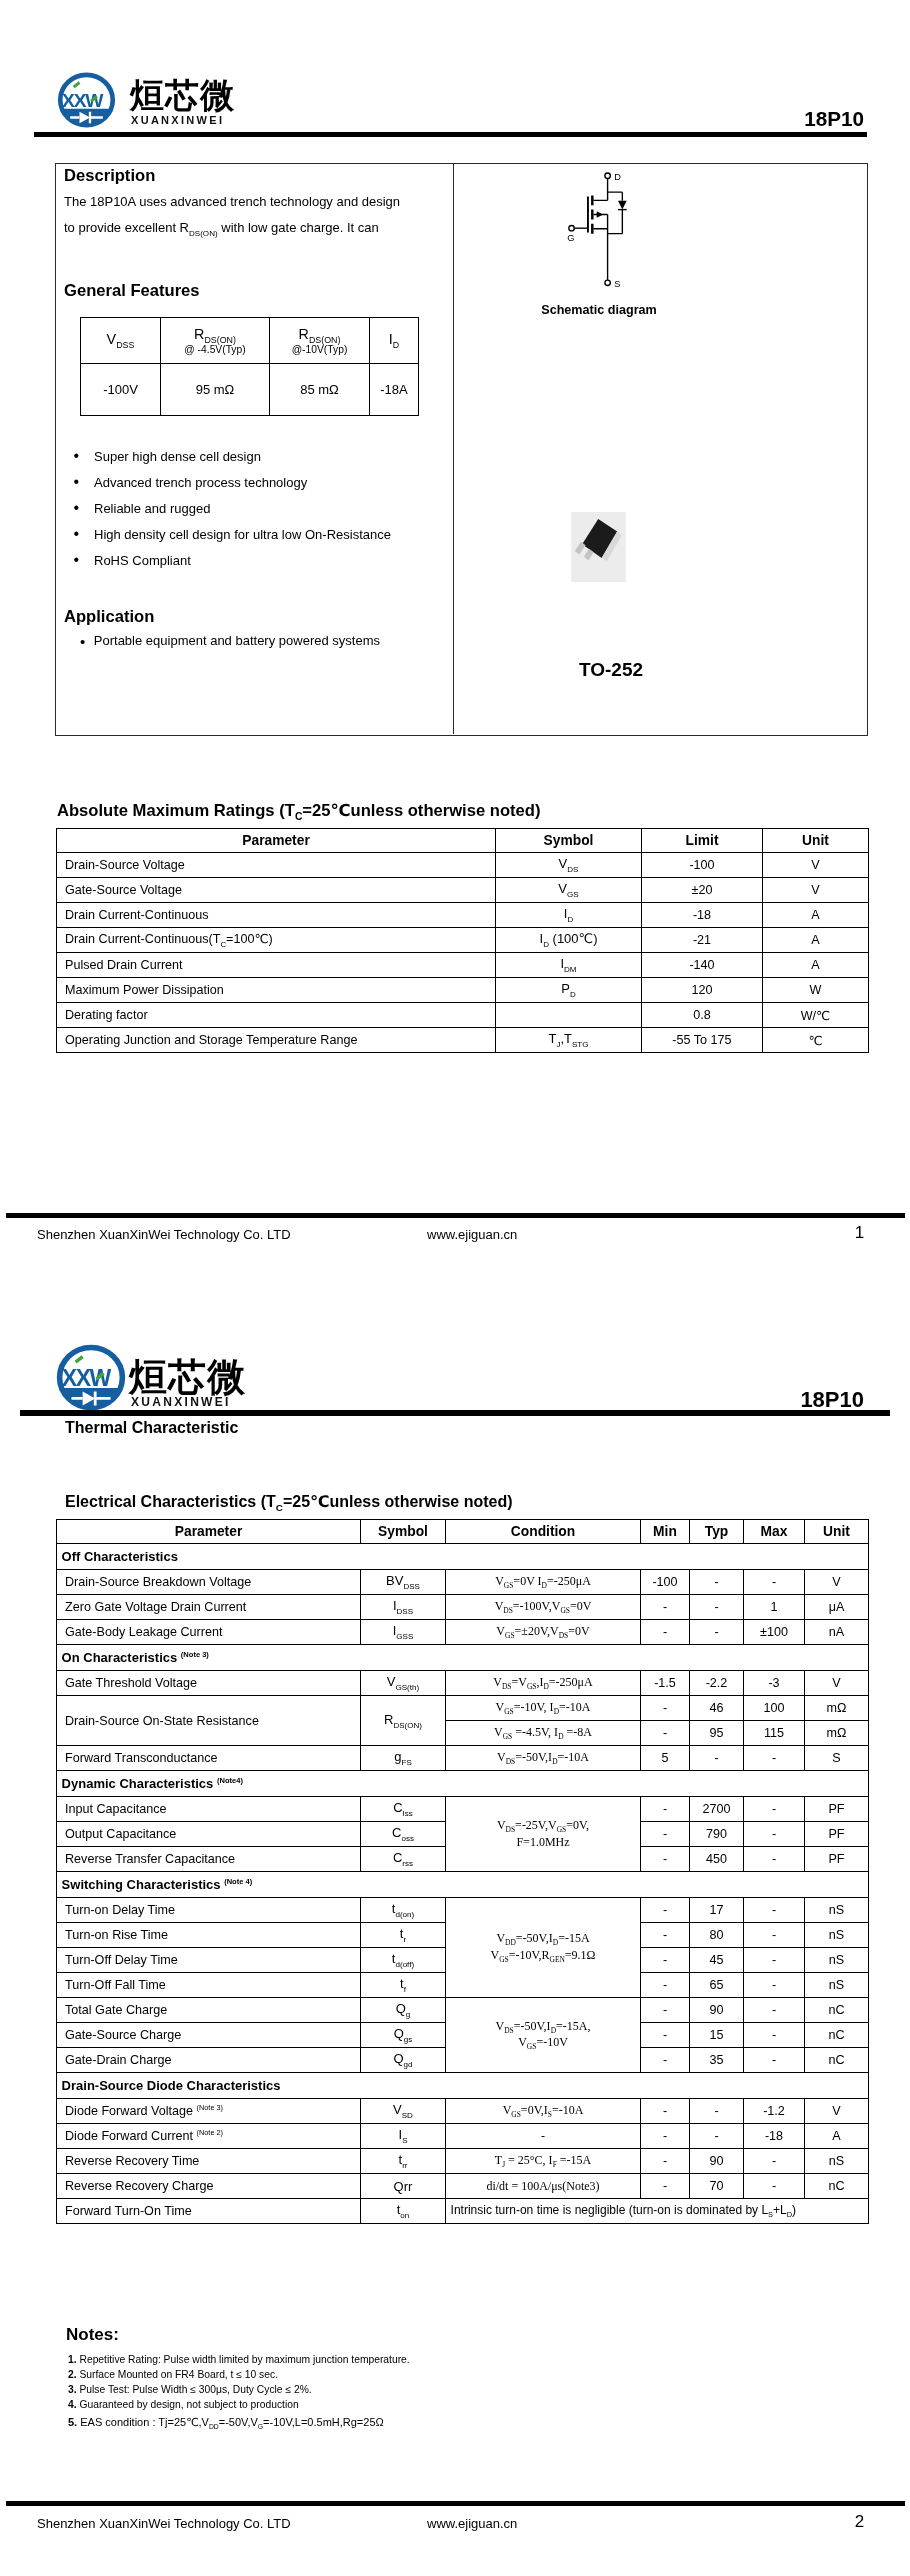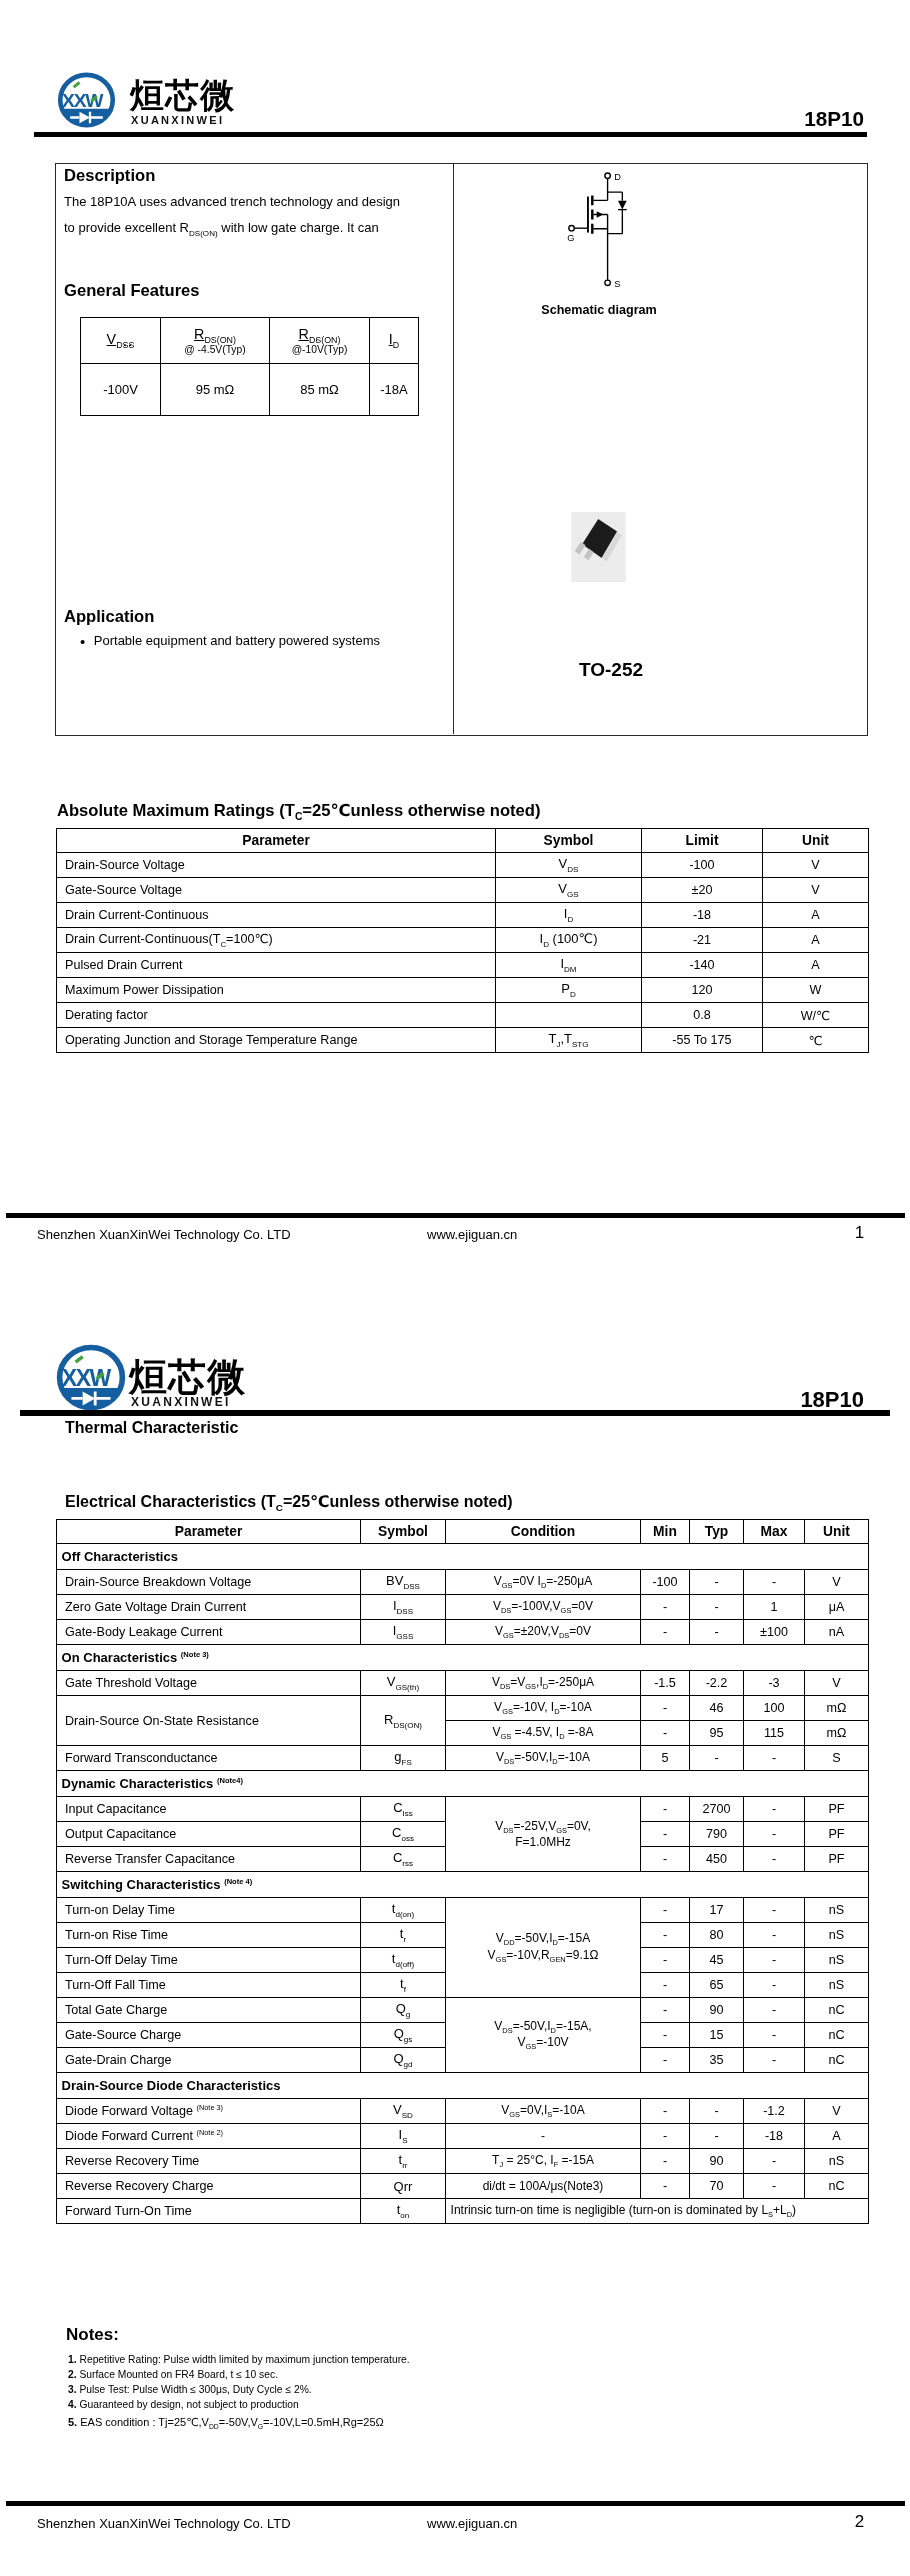--- a/index.html
+++ b/index.html
@@ -18,32 +18,32 @@
   .appline{font-size:13px;padding-left:13.8px;position:relative;}
   .appline::before{content:"•";position:absolute;left:0;font-size:15px;}
   table{border-collapse:collapse;table-layout:fixed;}
   .dtable{border:1.7px solid #000;}
   .dtable th,.dtable td{border:1.1px solid #000;vertical-align:middle;text-align:center;overflow:hidden;}
   .dtable tr{border-top:1.7px solid #000;border-bottom:1.7px solid #000;}
   .dtable th{font-size:13.8px;font-weight:bold;}
   .dtable td{font-size:12.6px;}
   td.pl{text-align:left;padding-left:8px;font-size:12.6px;}
   td.sym{font-size:13px;}
-  td.cond{font-size:12px;white-space:pre-line;}
+  td.cond{font-size:12px;white-space:pre-line;font-family:Liberation Serif, serif;}
   td.condspan{text-align:left;padding-left:4.6px;font-size:12px;}
   tr.hd{height:24px;padding-left:16px;}
   tr.r{height:25px;}
   tr.r43{height:25px;}
   tr.sec{height:26px;}
   tr.sec td{text-align:left;font-weight:bold;font-size:13px;padding-left:4.6px;}
   sub{font-size:0.62em;}
   sup{font-size:0.58em;vertical-align:super;}
   .ftable{border:1.1px solid #000;}
   .ftable th,.ftable td{border:1.1px solid #000;text-align:center;vertical-align:middle;font-weight:normal;}
-  .fsym{font-size:14.3px;text-decoration:underline;}
+  .fsym{font-size:14.3px;}
   .fcond{font-size:10.3px;}
   .fval{font-size:13px;}
   .caption{font-weight:bold;text-align:center;}
   .box{border:1.1px solid #2a2a2a;}
   .ftr{font-size:13px;}
   .notes-item{font-size:10.3px;line-height:14.3px;margin-bottom:0.6px;}
   .notes-item b{font-weight:bold;}
 </style>
 </head>
 <body>
@@ -106,20 +106,27 @@
     </tr>
     <tr style="height:52px">
       <td class="fval">-100V</td>
       <td class="fval">95 mΩ</td>
       <td class="fval">85 mΩ</td>
       <td class="fval">-18A</td>
     </tr>
   </tbody>
     </table>
 
+  <ul class="abs bullets" style="left:69px;top:449px;width:367px">
+    <li>Super high dense cell design</li>
+    <li>Advanced trench process technology</li>
+    <li>Reliable and rugged</li>
+    <li>High density cell design for ultra low On-Resistance</li>
+    <li style="margin-top:3.4px">RoHS Compliant</li>
+  </ul>
 
   <h2 class="abs" style="left:64px;top:607px;font-size:16.6px">Application</h2>
   <div class="abs appline" style="left:80px;top:633px;width:373px">Portable equipment and battery powered systems</div>
 
   <svg class="abs" style="left:565px;top:169px" width="71" height="126" viewBox="0 0 130 230">
     <g stroke="#000" stroke-width="2.5" fill="none">
       <circle cx="78" cy="12" r="5"></circle>
       <path d="M78 17 V57"></path>
       <path d="M78 42 H105 M105 42 V58"></path>
       <path d="M105 74 V118 M105 118 H78"></path>

